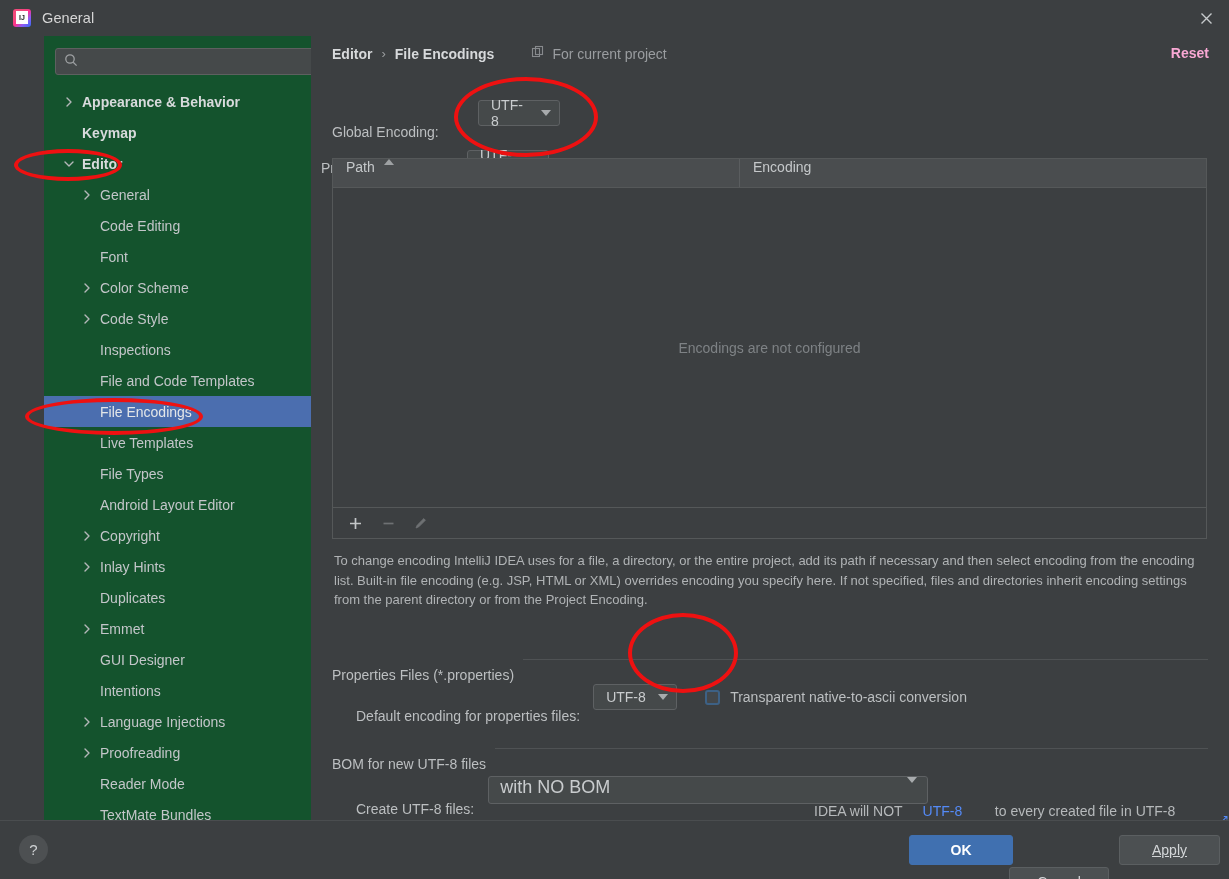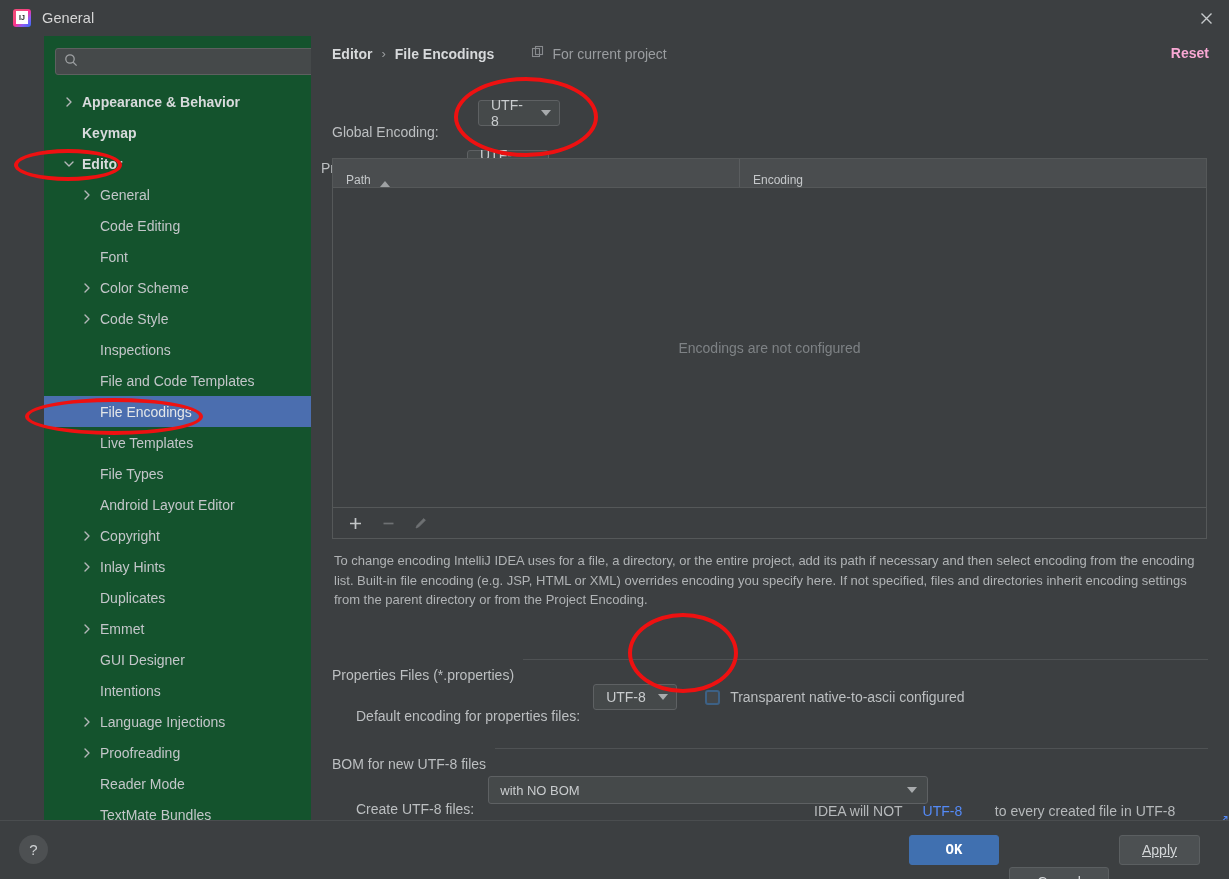--- a/index.html
+++ b/index.html
@@ -130,21 +130,21 @@
   
   .table-box {
     position: absolute; left: 21px; top: 122px; width: 875px; height: 350px;
     border: 1px solid #555859; background: #3c3f41;
   }
   .table-head {
     height: 29px; display: flex; align-items: stretch;
     border-bottom: 1px solid #555859; background: #4a4d4f;
   }
   .th {
-    display: flex; align-items: flex-end; font-size: 12px; color: #c5c8ca;
+    display: flex; align-items: flex-start; font-size: 14px; color: #c5c8ca;
     padding-left: 13px;
   }
   .th.path { width: 407px; border-right: 1px solid #5a5d5f; }
   .th.enc  { flex: 1; }
   .sort-arrow {
     margin-left: 9px; width: 0; height: 0;
     border-left: 5px solid transparent; border-right: 5px solid transparent;
     border-bottom: 6px solid #9ea1a3;
   }
   .table-empty {
@@ -170,22 +170,22 @@
   .group .g-title { font-size: 14px; color: #bcbfc1; white-space: nowrap; padding-right: 9px; margin-top: 31px; }
   .group .g-line { flex: 1; height: 1px; background: #4f5254; margin-right: 21px; }
 
   .checkbox {
     width: 15px; height: 15px; border: 2px solid #3d6185; border-radius: 3px;
     background: #43474a; flex: none;
   }
 
   .wide-combo {
     width: 440px; height: 28px; border: 1px solid #5e6163; border-radius: 3px;
-    background: #45494a; display: flex; align-items: center;
-    padding: 0 10px 0 11px; color: #c9ccce; font-size: 13px;
+    background: #45494a; display: flex; align-items: flex-start;
+    padding: 0 10px 0 11px; color: #c9ccce; font-size: 18px;
   }
   .wide-combo .caret {
     margin-left: auto; width: 0; height: 0;
     border-left: 5px solid transparent; border-right: 5px solid transparent;
     border-top: 6px solid #a8abad;
   }
   .bom-note {
     position: absolute; left: 503px; top: 767px; font-size: 14px; color: #b6b9bb;
     display: flex; align-items: center;
   }
@@ -207,23 +207,23 @@
     font-size: 15px; display: flex; align-items: center; justify-content: center;
   }
   .btn {
     position: absolute; top: 835px; height: 30px;
     border-radius: 3px; border: 1px solid #5b5f61; background: #4c5052;
     color: #d3d6d8; font-size: 14px;
     display: flex; align-items: center; justify-content: center;
     font-family: "Liberation Sans", sans-serif;
   }
   .btn.primary { background: #4070b0; border-color: #4070b0; color: #ffffff; font-weight: bold; }
-  .btn.ok     { left: 909px; width: 90px; font-family: Liberation Mono, monospace; }
+  .btn.ok     { left: 909px; width: 104px; }
   .btn.cancel { left: 1009px; width: 100px; margin-top: 32px; }
-  .btn.apply  { left: 1119px; width: 81px; }
+  .btn.apply  { left: 1119px; width: 101px; }
   .underline-a { text-decoration: underline; }
 
   
   .annot {
     position: absolute; border: 4px solid #ee1111; border-radius: 50%;
     pointer-events: none; background: transparent;
   }
   .annot-1 { left: 14px;  top: 149px; width: 108px; height: 32px; }      
   .annot-2 { left: 25px;  top: 398px; width: 178px; height: 37px; }      
   .annot-3 { left: 454px; top: 77px;  width: 144px; height: 80px; }      
@@ -552,21 +552,21 @@
       <span class="g-line"></span>
     </div>
 
     <div class="row-field" style="left:45px; top:634px;">
       <span class="field-label">Default encoding for properties files:</span>
       <span class="combo" style="margin-left:13px; width:84px;">
         <span>UTF-8</span>
         <span class="caret"></span>
       </span>
       <span class="checkbox" style="margin-left:28px;"></span>
-      <span style="margin-left:10px; color:#bcbfc1;">Transparent native-to-ascii configured</span>
+      <span style="margin-left:10px; color:#bcbfc1;">Transparent native-to-ascii conversion</span>
     </div>
 
     <div class="group" style="top:689px; padding-left:21px;">
       <span class="g-title">BOM for new UTF-8 files</span>
       <span class="g-line"></span>
     </div>
 
     <div class="row-field" style="left:45px; top:692px; height:0;"></div>
 
     <div class="row-field" style="left:45px; top:727px;">

